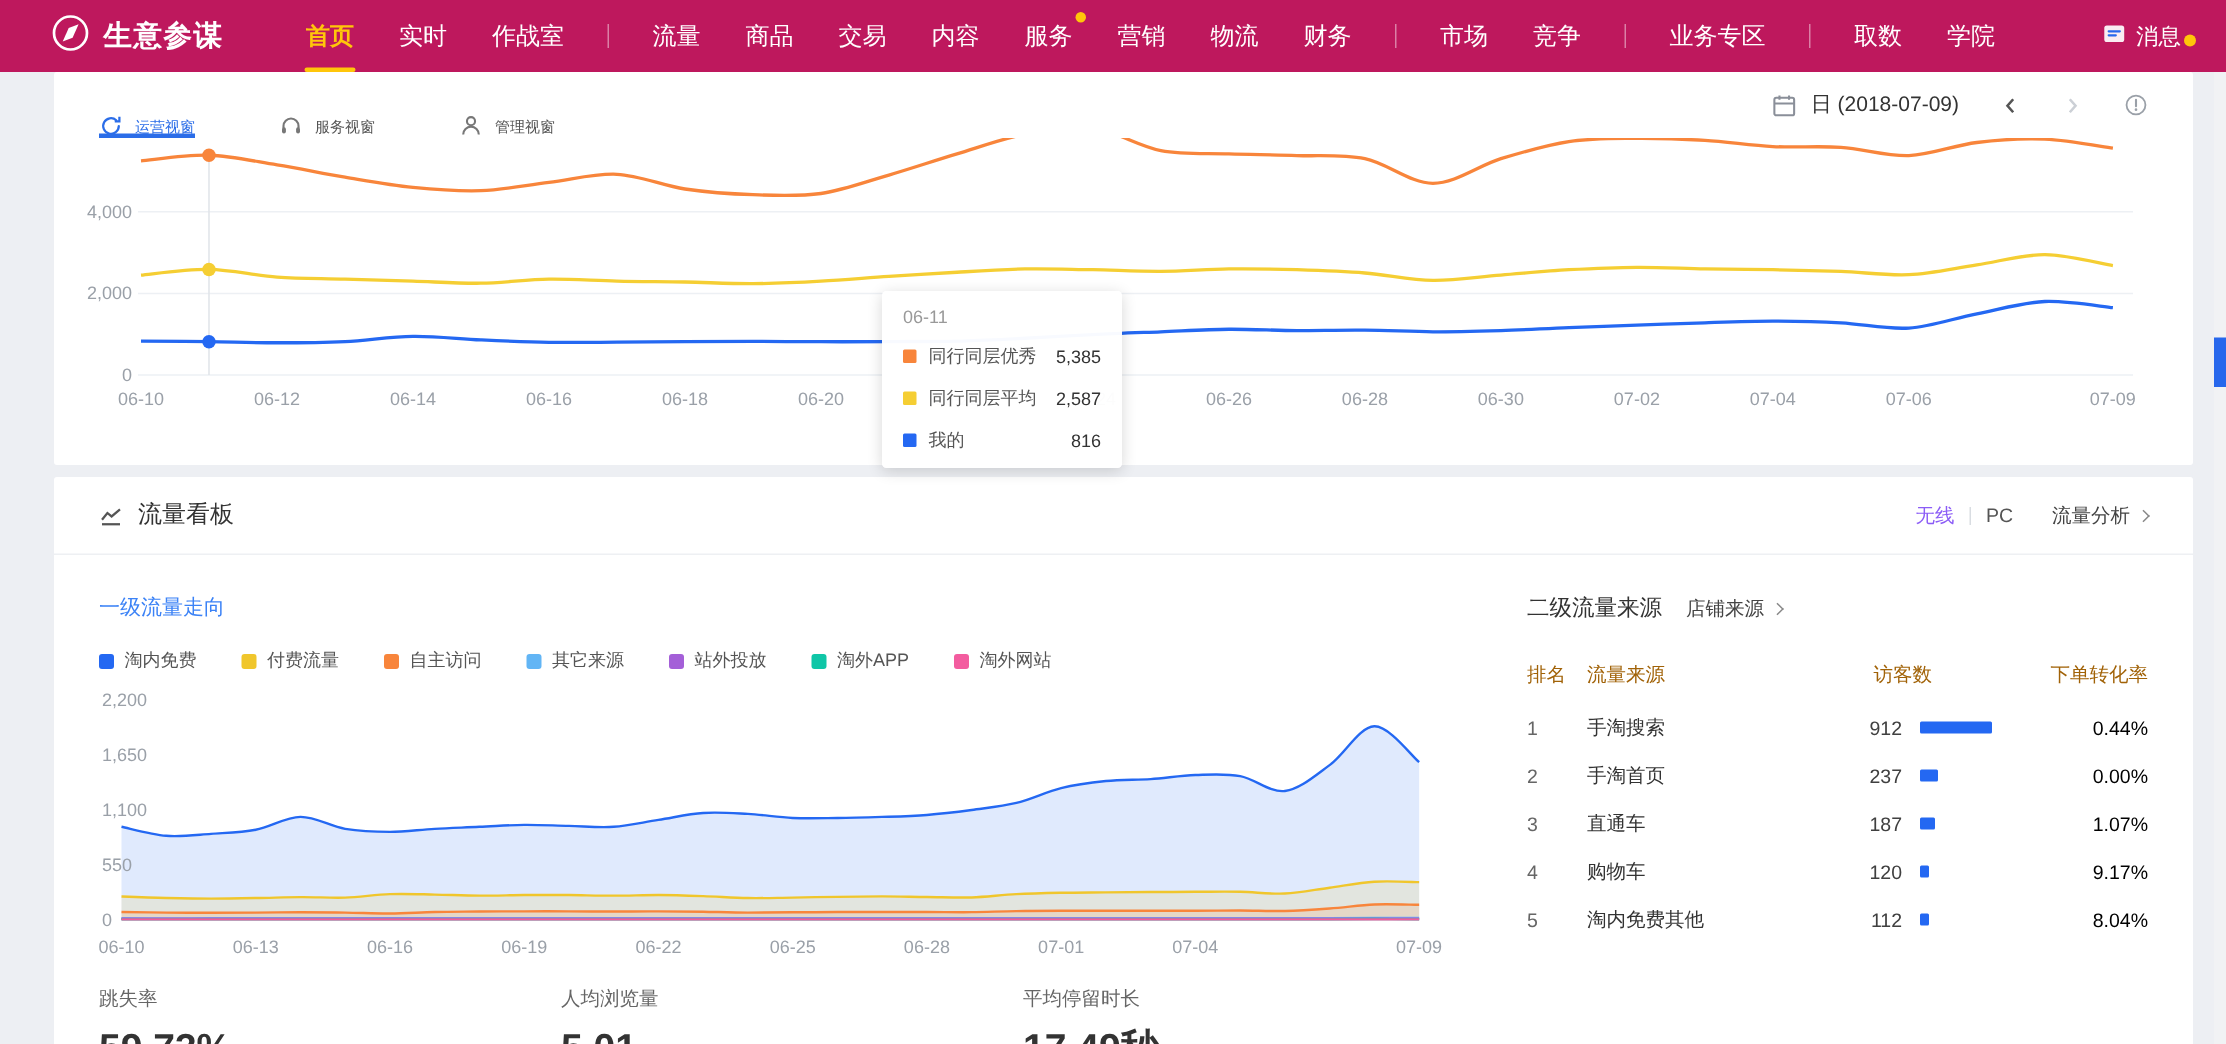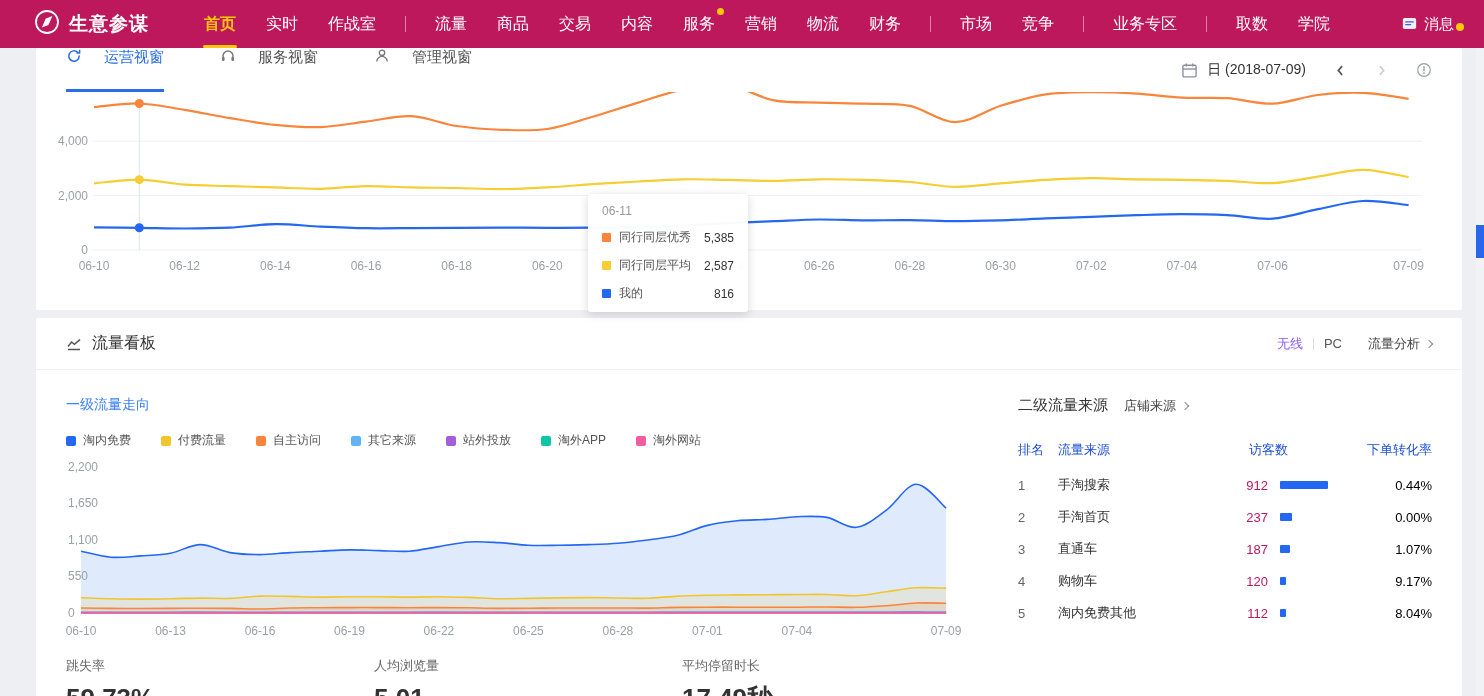--- a/index.html
+++ b/index.html
@@ -24,22 +24,22 @@
   border-radius:50%;background:#ffc60a}
 .nav-msg{margin-left:auto;display:flex;align-items:center;gap:7px;font-size:15px;cursor:pointer;
   position:relative;padding:0 10px 0 0}
 .msg-dot{position:absolute;top:8px;right:0;width:8px;height:8px;border-radius:50%;background:#ffc60a}
 
 .main{position:absolute;left:36px;top:48px;width:1426px}
 .panel{background:#fff;border-radius:2px}
 
 .panel-benchmark{position:relative;height:262px;margin-bottom:8px}
 .tabs-row{display:flex;align-items:center;height:44px;padding:0 30px}
-.view-tab{position:relative;display:flex;align-items:flex-start;gap:22px;height:100%;margin-right:56px;
-  font-size:15px;color:#555;cursor:pointer}
+.view-tab{position:relative;display:flex;align-items:flex-end;gap:8px;height:100%;margin-right:56px;
+  font-size:10px;color:#555;cursor:pointer}
 .view-tab .t-icon{color:#777;display:flex}
 .view-tab.active{color:#2b6de8}
 .view-tab.active .t-icon{color:#2b6de8}
 .view-tab.active::after{content:'';position:absolute;left:0;right:0;bottom:0;height:3px;background:#2b6de8}
 .date-controls{margin-left:auto;display:flex;align-items:center;gap:28px;color:#333;font-size:14px}
 .date-picker{display:flex;align-items:center;gap:9px;cursor:pointer;color:#333}
 .date-picker .t-icon{color:#8a8f99;display:flex}
 .chev-btn{display:flex;cursor:pointer;color:#555}
 .chev-btn.disabled{color:#ccd0d6;cursor:default}
 .info-btn{display:flex;cursor:pointer;color:#9aa0a8}
@@ -72,29 +72,29 @@
 .legend-sq{width:10px;height:10px;border-radius:2px;margin-right:7px}
 .trend-chart{position:relative;margin-top:10px;width:944px;height:182px}
 .metrics-row{display:flex;margin-top:16px}
 .metric{width:308px}
 .metric-label{font-size:13px;color:#666}
 .metric-value{margin-top:9px;font-size:26px;color:#333;font-weight:600;line-height:1.1}
 .tb-rightcol{margin-left:auto;width:414px;flex:none}
 .src-header,.search-header{display:flex;justify-content:flex-start;align-items:center}
 .src-title{font-size:15px;color:#333}
 .src-cols{display:grid;grid-template-columns:40px 150px 1fr 92px;margin-top:26px;
-  font-size:13px;color:#1d4ed8}
+  font-size:13px;color:#a16207}
 .col-visitors{text-align:right;padding-right:52px}
 .col-rate,.src-rate{text-align:right}
 .src-rows{margin-top:10px}
 .src-row{display:grid;grid-template-columns:40px 150px 1fr 92px;align-items:center;height:32px;
   font-size:13px;cursor:pointer}
 .src-rank{color:#666}
 .src-name{color:#333}
-.src-vis{display:flex;align-items:center;justify-content:flex-end;color:#be185d}
+.src-vis{display:flex;align-items:center;justify-content:flex-end;color:#404040}
 .src-barwrap{width:60px;margin-left:12px;display:flex}
 .src-bar{height:8px;background:#2468f2;border-radius:1px}
 .search-header{margin-top:44px}
 
 .scrollbar-track{position:absolute;right:0;top:48px;width:8px;height:648px;background:#f1f2f4;cursor:pointer}
 .scrollbar-thumb{position:absolute;top:177px;left:0;width:8px;height:33px;background:#2767ec;cursor:grab}
 </style>
 </head>
 <body>
 

